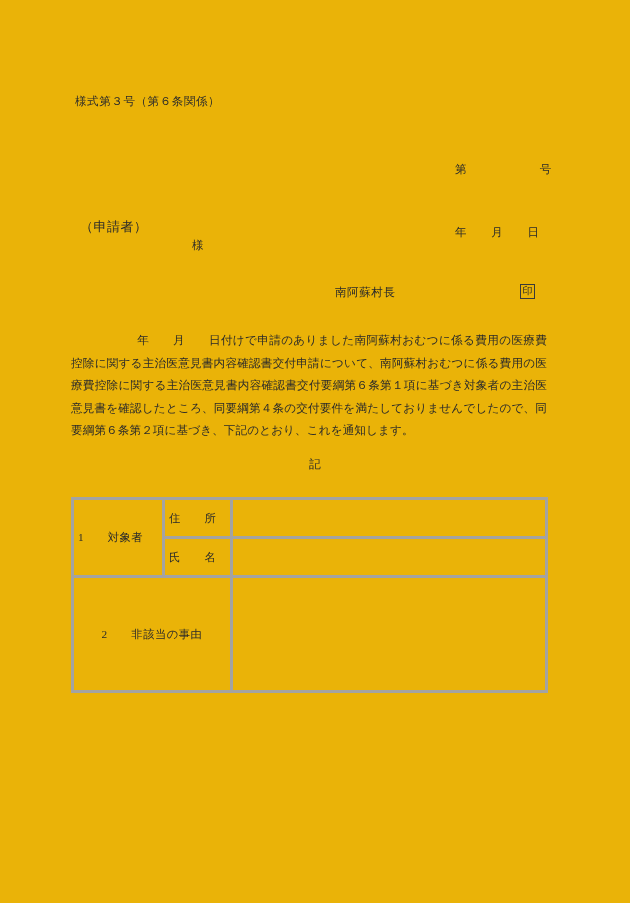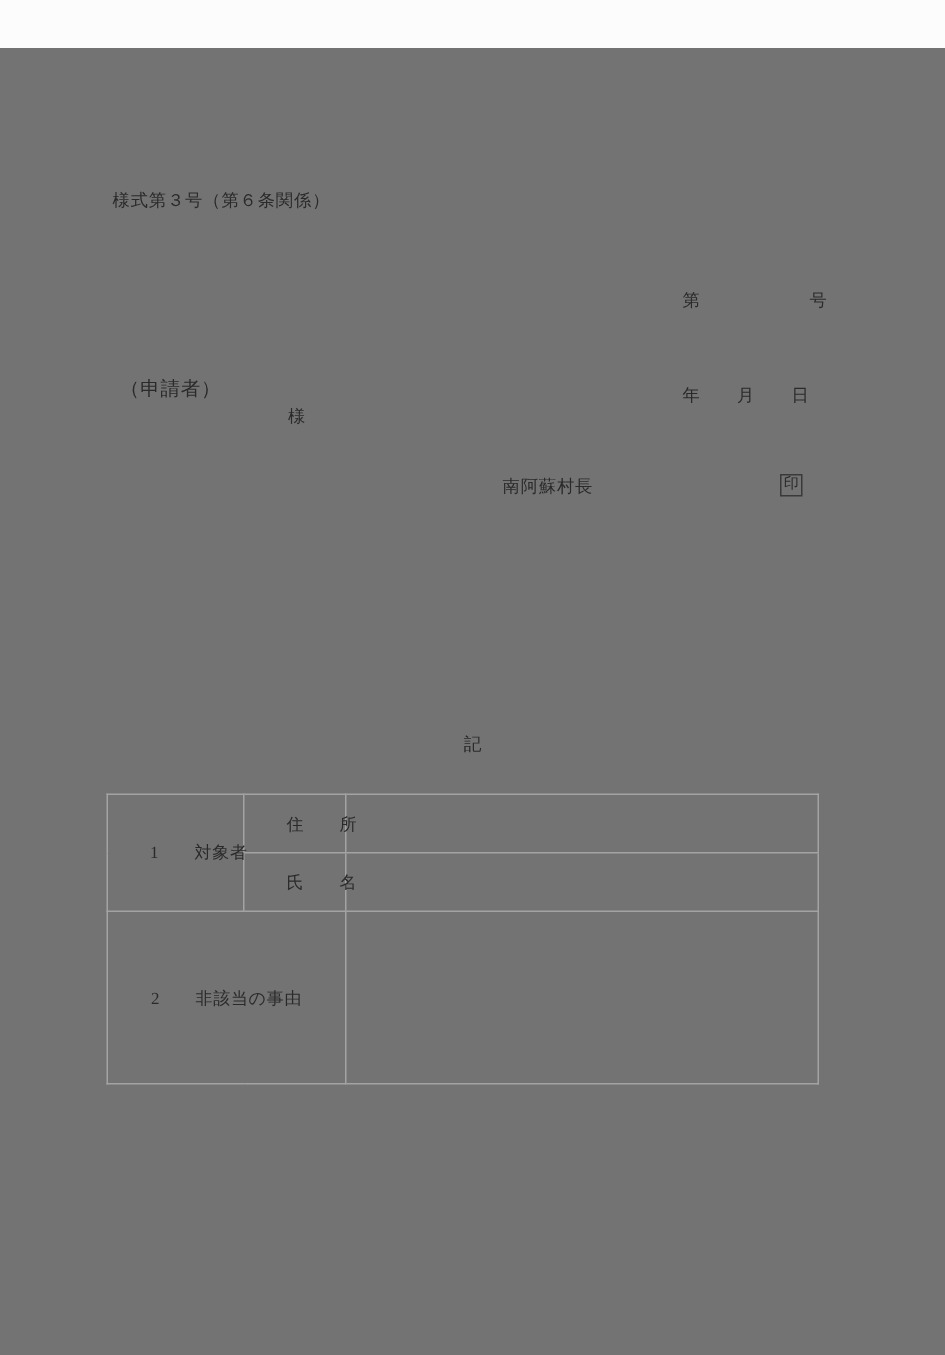--- a/index.html
+++ b/index.html
@@ -14,22 +14,21 @@
     height: 903px;
     position: relative;
     font-family: "Liberation Serif", "DejaVu Serif", serif;
     color: #2a2a2a;
     overflow: hidden;
   }
 
   .page {
     position: absolute;
     inset: 0;
-    background: #737373;
-    margin-top: 32px;
+    background: #eab308;
   }
 
   
   .form-no {
     position: absolute;
     left: 75px;
     top: 94px;
     font-size: 11.5px;
     letter-spacing: 0.6px;
     white-space: pre;
@@ -128,24 +127,24 @@
   
   .form-table {
     position: absolute;
     left: 71px;
     top: 497px;
     width: 474px;
     border-collapse: collapse;
     table-layout: fixed;
   }
   .form-table td {
-    border: 1px solid #a3a3a3;
+    border: 3px solid #a3a3a3;
     font-size: 11.3px;
     letter-spacing: 0.5px;
-    padding: 0 28px;
+    padding: 0 4px;
     vertical-align: middle;
     white-space: pre;
   }
   .col-item  { width: 91px; }
   .col-sub   { width: 68px; }
   .col-value { width: 315px; }
 
   td.item-cell  { height: 78px; }
   td.sub-cell   { height: 39px; text-align: left; }
   td.value-cell { }
@@ -166,20 +165,21 @@
 
   <div class="applicant-label">（申請者）</div>
 
   <div class="applicant-sama">様</div>
 
   <div class="issuer-row">
     <span>南阿蘇村長</span>
     <span class="seal-box">印</span>
   </div>
 
+  <div class="body-text"><span class="indent"></span><span>年　　月　　日付けで申請のありました南阿蘇村おむつに係る費用の医療費控除に関する主治医意見書内容確認書交付申請について、南阿蘇村おむつに係る費用の医療費控除に関する主治医意見書内容確認書交付要綱第６条第１項に基づき対象者の主治医意見書を確認したところ、同要綱第４条の交付要件を満たしておりませんでしたので、同要綱第６条第２項に基づき、下記のとおり、これを通知します。</span></div>
 
   <div class="ki-mark">記</div>
 
   <table class="form-table">
     <colgroup>
       <col class="col-item">
       <col class="col-sub">
       <col class="col-value">
     </colgroup>
     <tbody>

